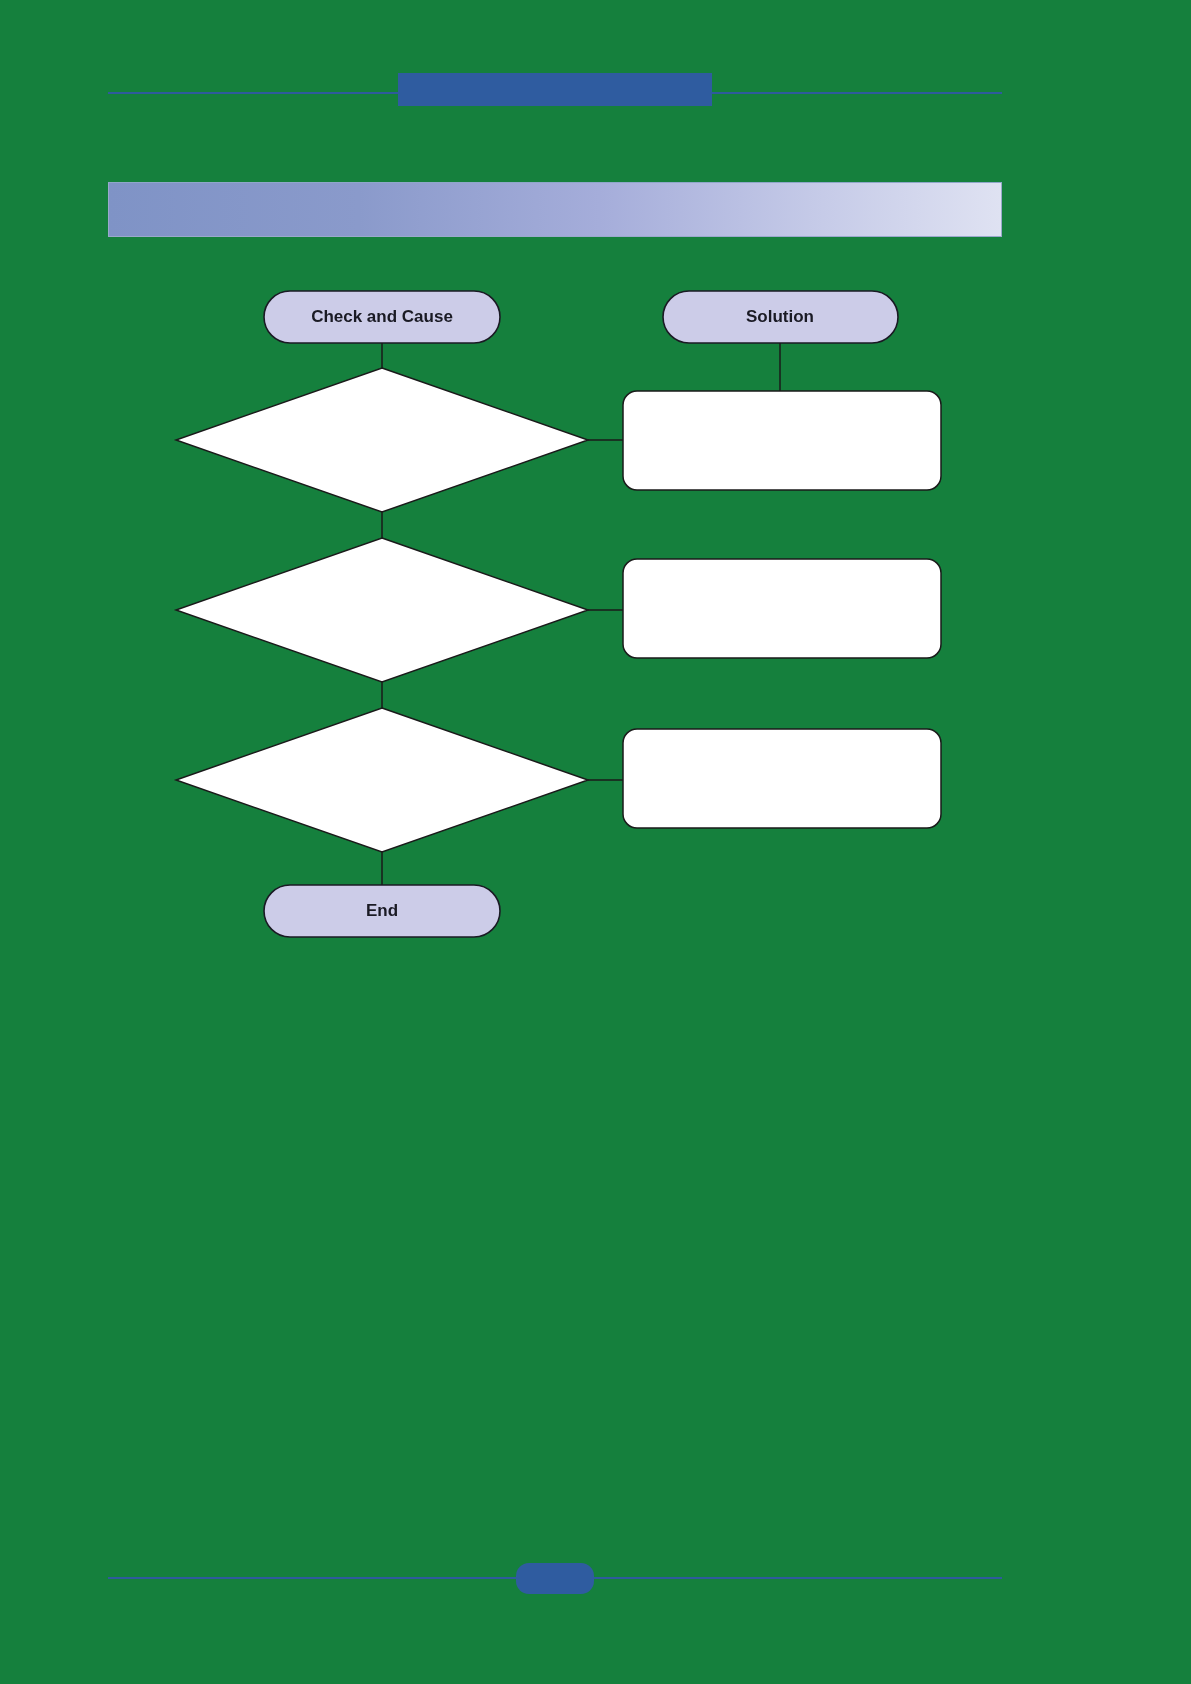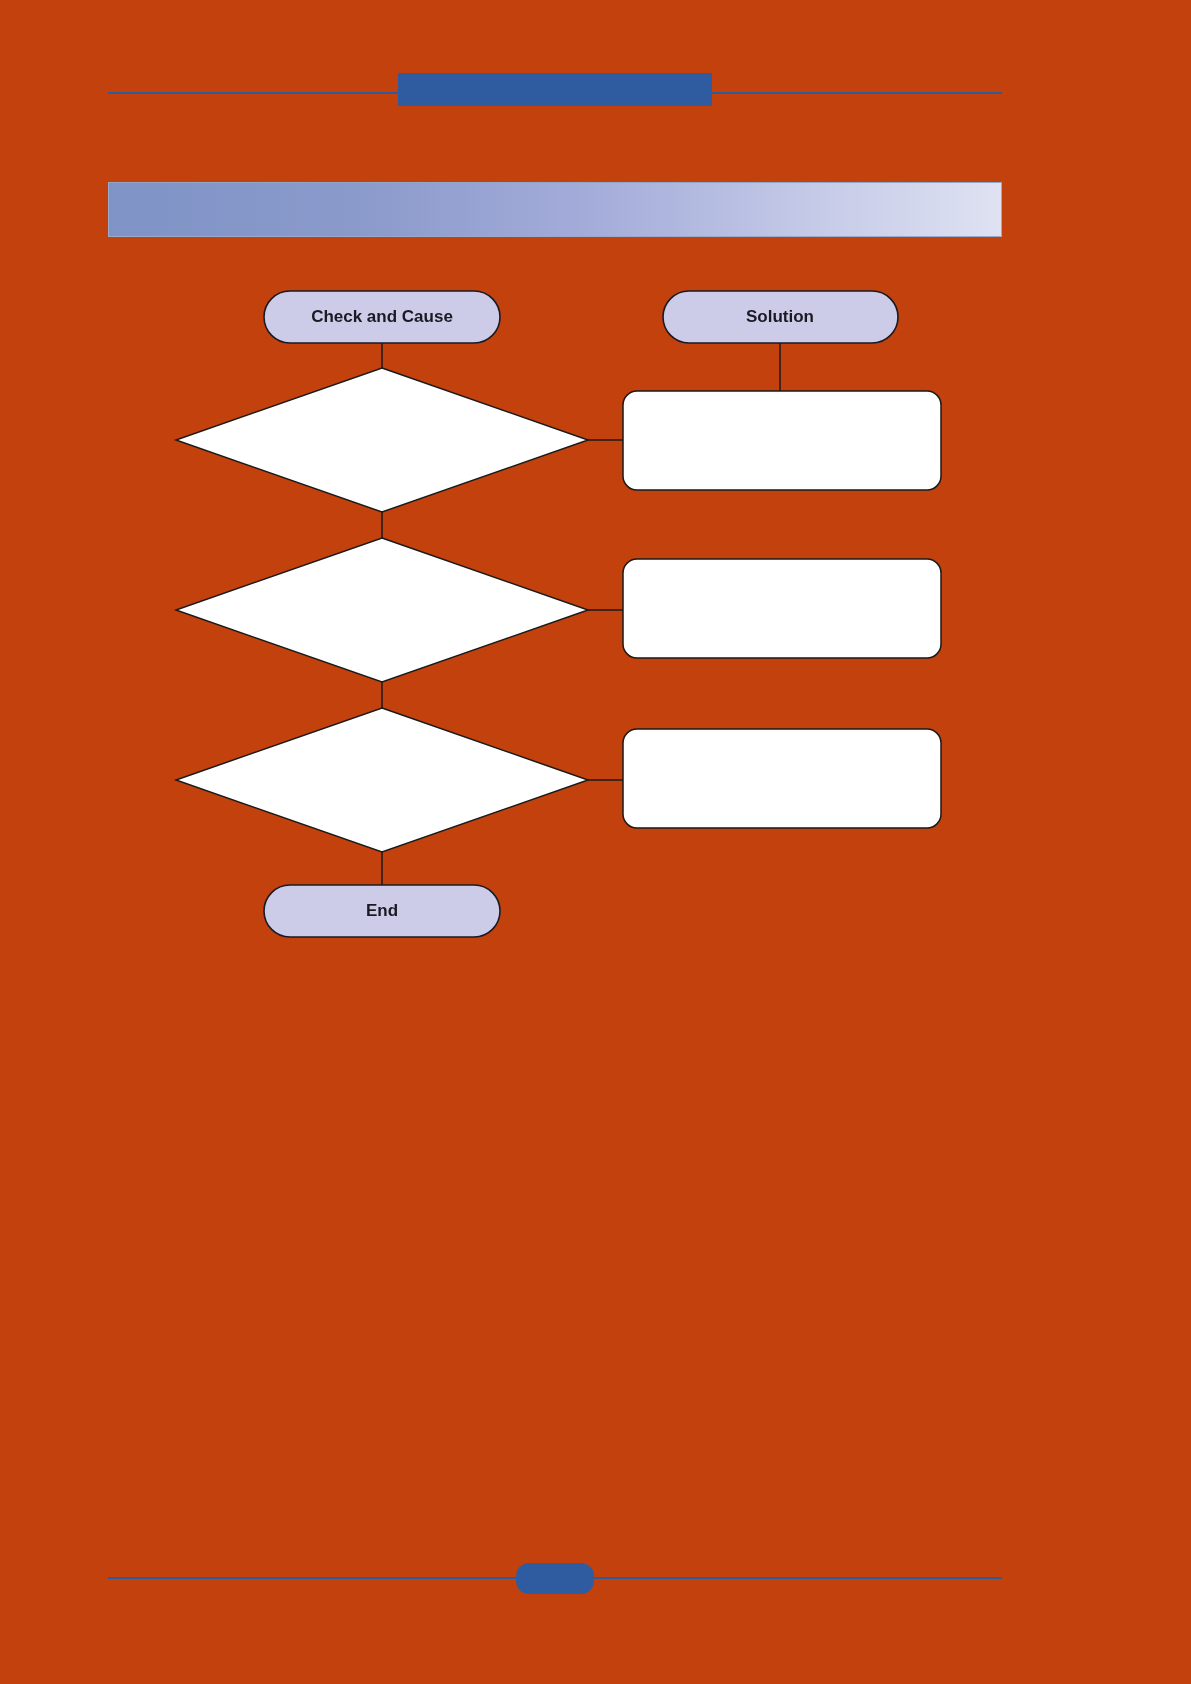--- a/index.html
+++ b/index.html
@@ -9,21 +9,21 @@
     background: #ffffff;
   }
   body {
     font-family: "Liberation Sans", sans-serif;
     -webkit-font-smoothing: antialiased;
   }
   #page {
     position: relative;
     width: 1191px;
     height: 1684px;
-    background: #c2410c;
+    background: #15803d;
     overflow: hidden;
   }
 
   
   .header-rule {
     position: absolute;
     left: 108px;
     top: 92px;
     width: 894px;
     height: 2px;

